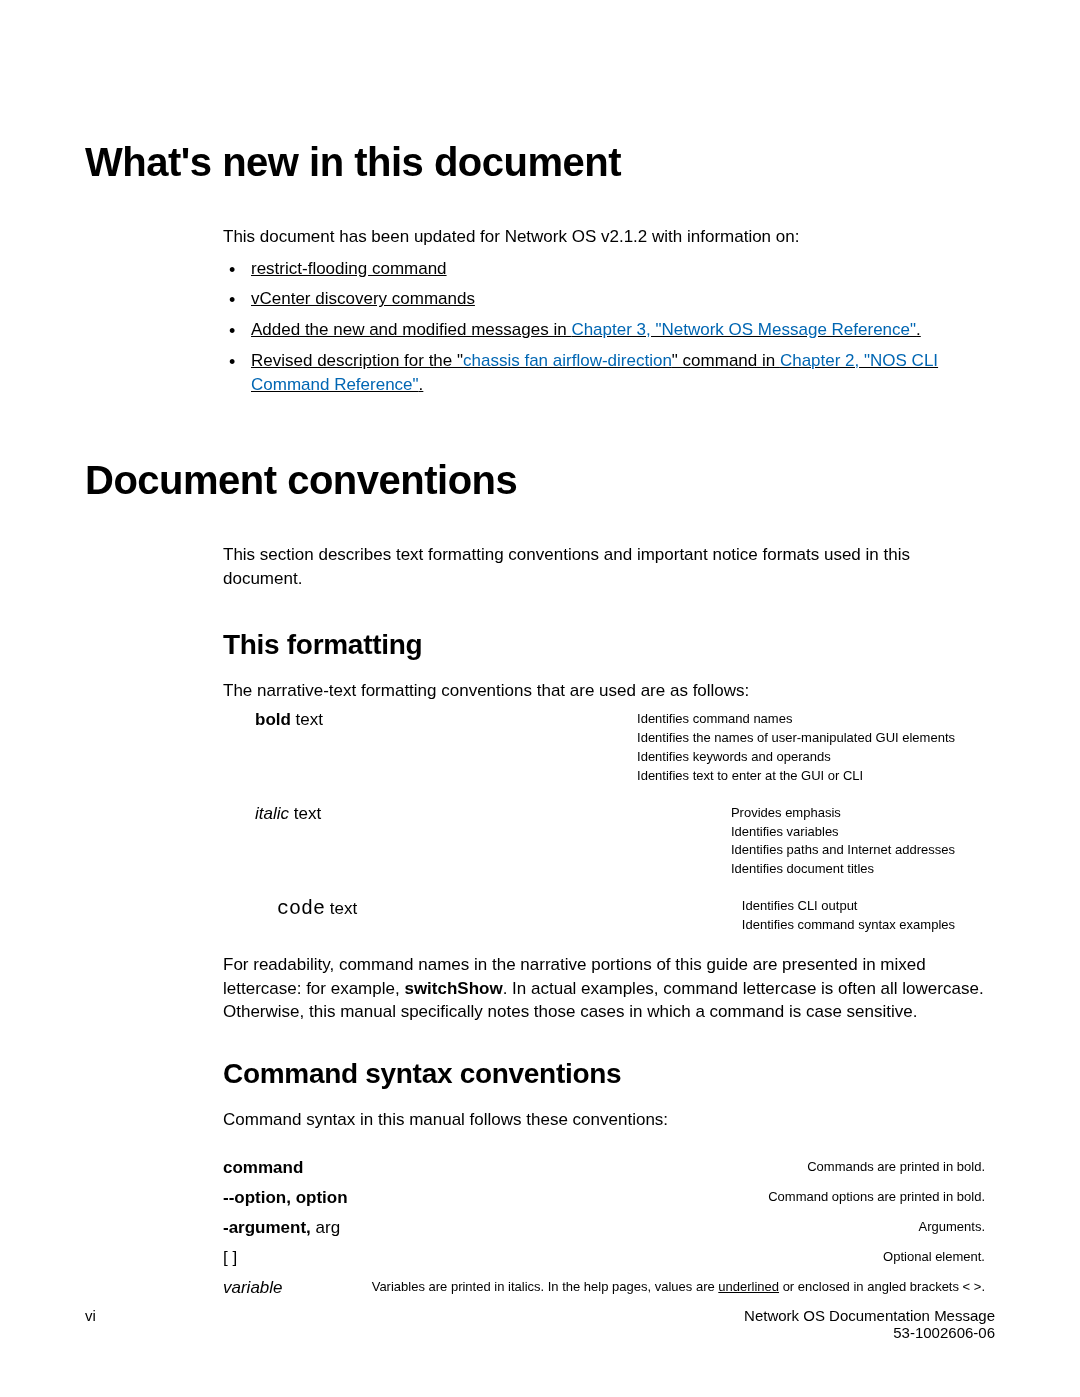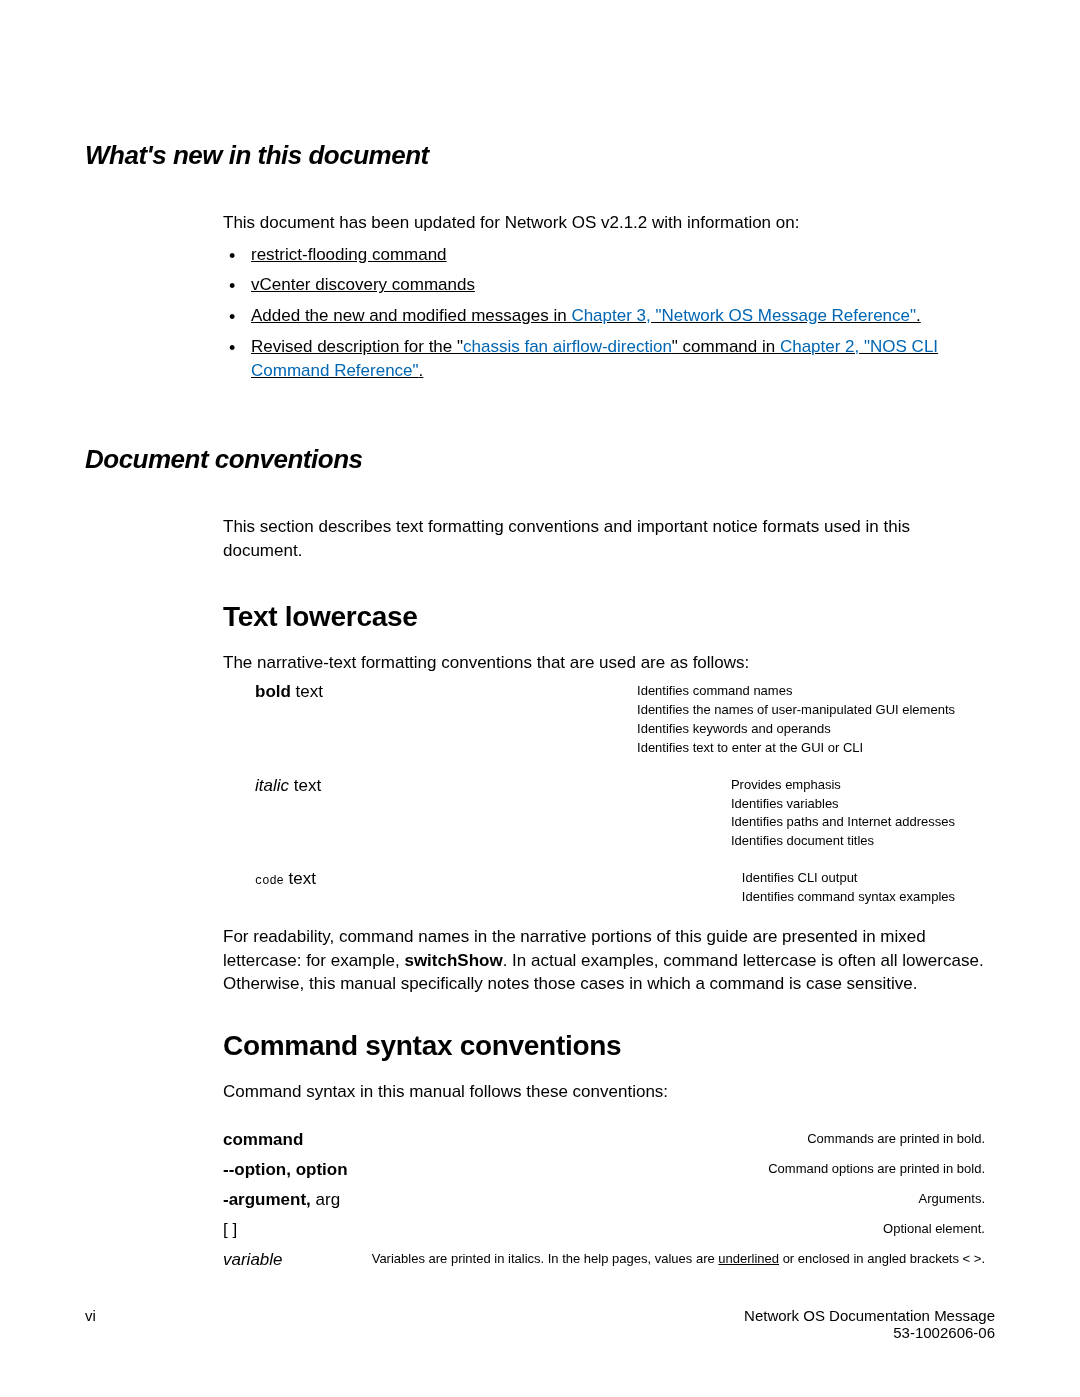--- a/index.html
+++ b/index.html
@@ -13,24 +13,23 @@
     width: 1080px;
     height: 1397px;
     position: relative;
     box-sizing: border-box;
     padding: 140px 85px 60px 85px;
   }
   h1 {
     font-family: "Arial Narrow", Arial, sans-serif;
     font-stretch: condensed;
     font-weight: bold;
-    font-size: 26px;
+    font-size: 40px;
     margin: 0 0 40px 0;
     letter-spacing: -0.5px;
-    font-style: italic;
   }
   h2 {
     font-family: "Arial Narrow", Arial, sans-serif;
     font-stretch: condensed;
     font-weight: bold;
     font-size: 28px;
     margin: 0 0 18px 0;
     letter-spacing: -0.3px;
   }
   .body-text {
@@ -81,21 +80,21 @@
     width: 130px;
     flex-shrink: 0;
     font-size: 17px;
   }
   .def-desc {
     font-size: 13px;
     line-height: 1.45;
   }
   .bold { font-weight: bold; }
   .italic { font-style: italic; }
-  .code { font-family: "Courier New", monospace; font-size: 12px; }
+  .code { font-family: "Courier New", monospace; font-size: 20px; margin-left: 22px; }
   .underline { text-decoration: underline; }
   .footer {
     position: absolute;
     bottom: 56px;
     left: 85px;
     right: 85px;
     display: flex;
     justify-content: space-between;
     font-size: 15px;
   }
@@ -126,21 +125,21 @@
 
   <h1>Document conventions</h1>
 
   <div class="indent">
     <p class="body-text">This section describes text formatting conventions and important notice formats used in this document.</p>
   </div>
 
   <div class="small-gap"></div>
 
   <div class="indent">
-    <h2>Text lowercase</h2>
+    <h2>This formatting</h2>
     <p class="body-text">The narrative-text formatting conventions that are used are as follows:</p>
   </div>
 
   <div class="def-table">
     <div class="def-row">
       <div class="def-label"><span class="bold">bold</span><span> text</span></div>
       <div class="def-desc">
         <span>Identifies command names</span><br>
         <span>Identifies the names of user-manipulated GUI elements</span><br>
         <span>Identifies keywords and operands</span><br>

